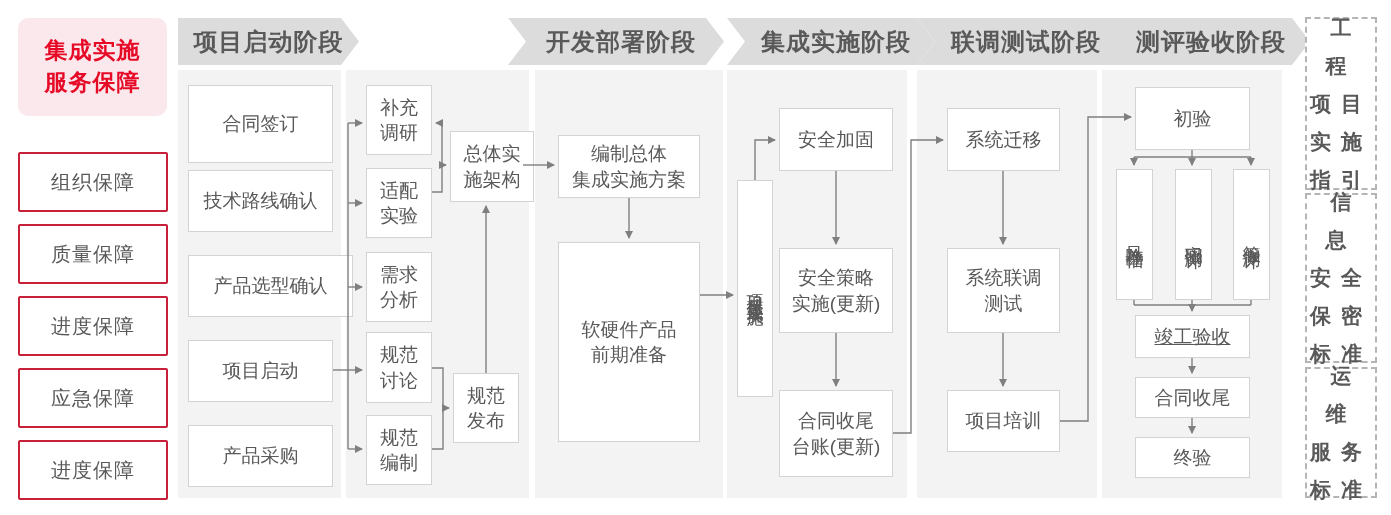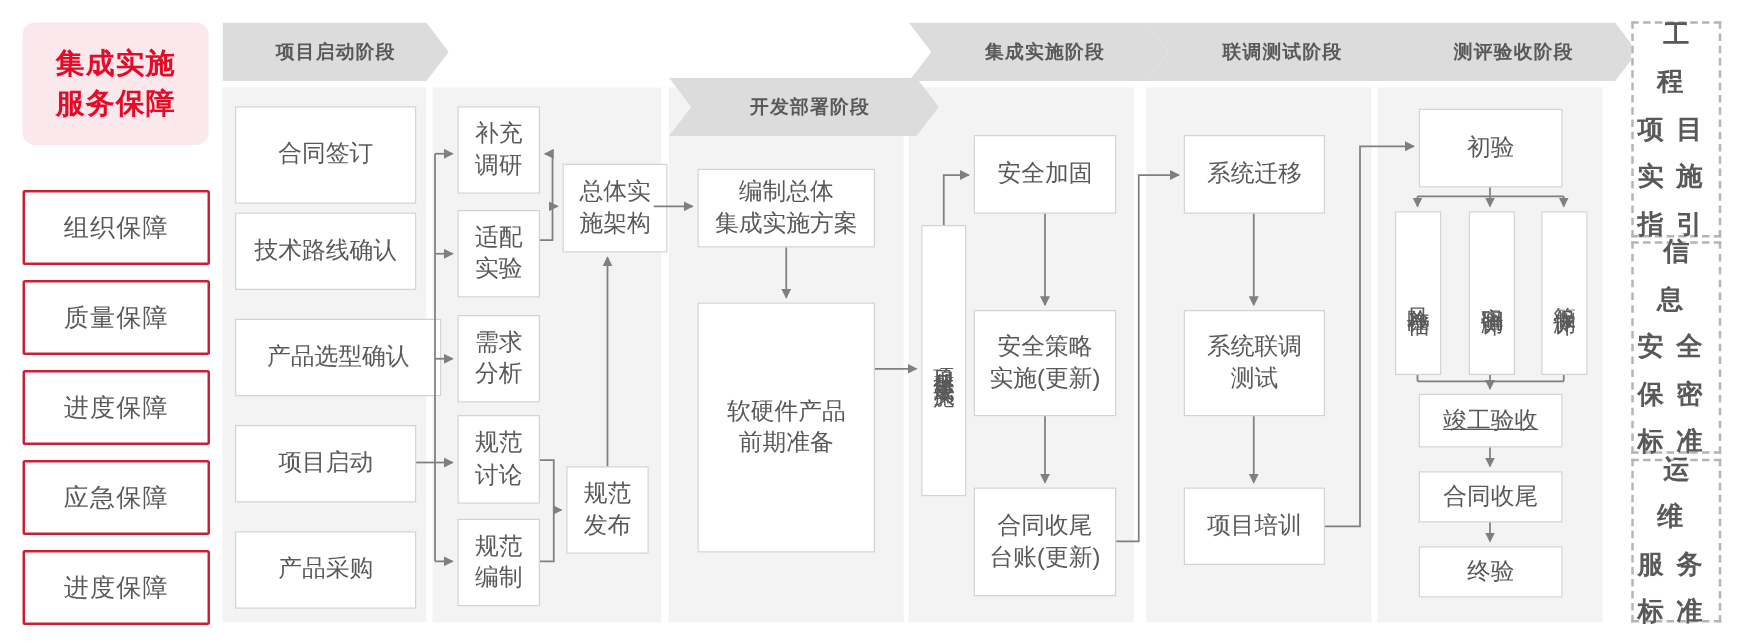--- a/index.html
+++ b/index.html
@@ -4,21 +4,21 @@
 <style>
   html,body{margin:0;padding:0;background:#ffffff;}
   #stage{
     position:relative;width:1391px;height:515px;overflow:hidden;background:#fff;
     font-family:"Liberation Sans","DejaVu Sans",sans-serif;color:#595959;
   }
   .panel{position:absolute;top:70px;height:428px;background:#f3f3f3;}
   .phase-header{
     position:absolute;top:18px;height:47px;background:#dcdcdc;
     display:flex;align-items:center;justify-content:center;
-    font-size:15px;font-weight:bold;color:#595959;letter-spacing:1px;
+    font-size:24px;font-weight:bold;color:#595959;letter-spacing:1px;
   }
   .ph-first{clip-path:polygon(0 0,calc(100% - 18px) 0,100% 50%,calc(100% - 18px) 100%,0 100%);}
   .ph{clip-path:polygon(0 0,calc(100% - 18px) 0,100% 50%,calc(100% - 18px) 100%,0 100%,18px 50%);padding-left:10px;}
   .box{
     position:absolute;box-sizing:border-box;background:#ffffff;border:1.5px solid #d3d3d3;
     display:flex;align-items:center;justify-content:center;text-align:center;
     font-size:19px;line-height:1.32;color:#595959;white-space:pre-line;
   }
   .vbox{writing-mode:vertical-lr;letter-spacing:2px;line-height:1;}
   .pink-title{
@@ -49,21 +49,21 @@
   <div class="panel" style="left:178px;width:163px;"></div>
   <div class="panel" style="left:346px;width:183px;"></div>
   <div class="panel" style="left:535px;width:188px;"></div>
   <div class="panel" style="left:727px;width:180px;"></div>
   <div class="panel" style="left:917px;width:180px;"></div>
   <div class="panel" style="left:1102px;width:180px;"></div>
 
   <div class="phase-header ph-first" style="left:178px;width:181px;">
       <span>项目启动阶段</span>
     </div>
-  <div class="phase-header ph" style="left:535px;width:206px;margin-top:44px;">
+  <div class="phase-header ph" style="left:508px;width:206px;">
       <span>开发部署阶段</span>
     </div>
   <div class="phase-header ph" style="left:727px;width:198px;">
       <span>集成实施阶段</span>
     </div>
   <div class="phase-header ph" style="left:917px;width:198px;">
       <span>联调测试阶段</span>
     </div>
   <div class="phase-header ph" style="left:1102px;width:198px;">
       <span>测评验收阶段</span>

